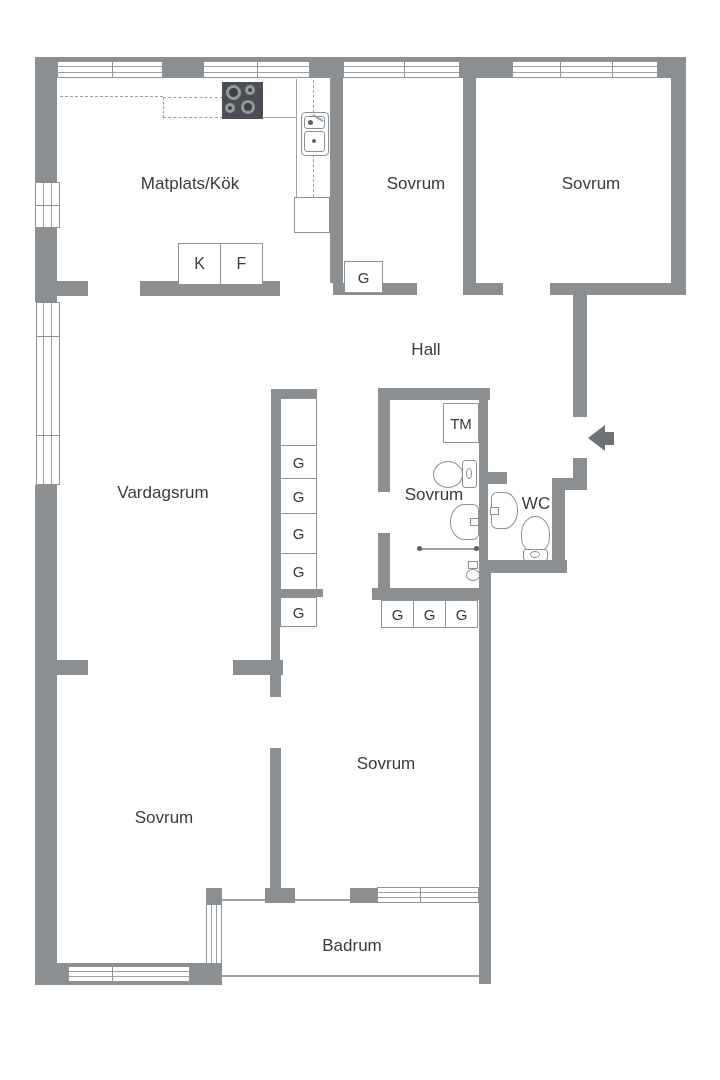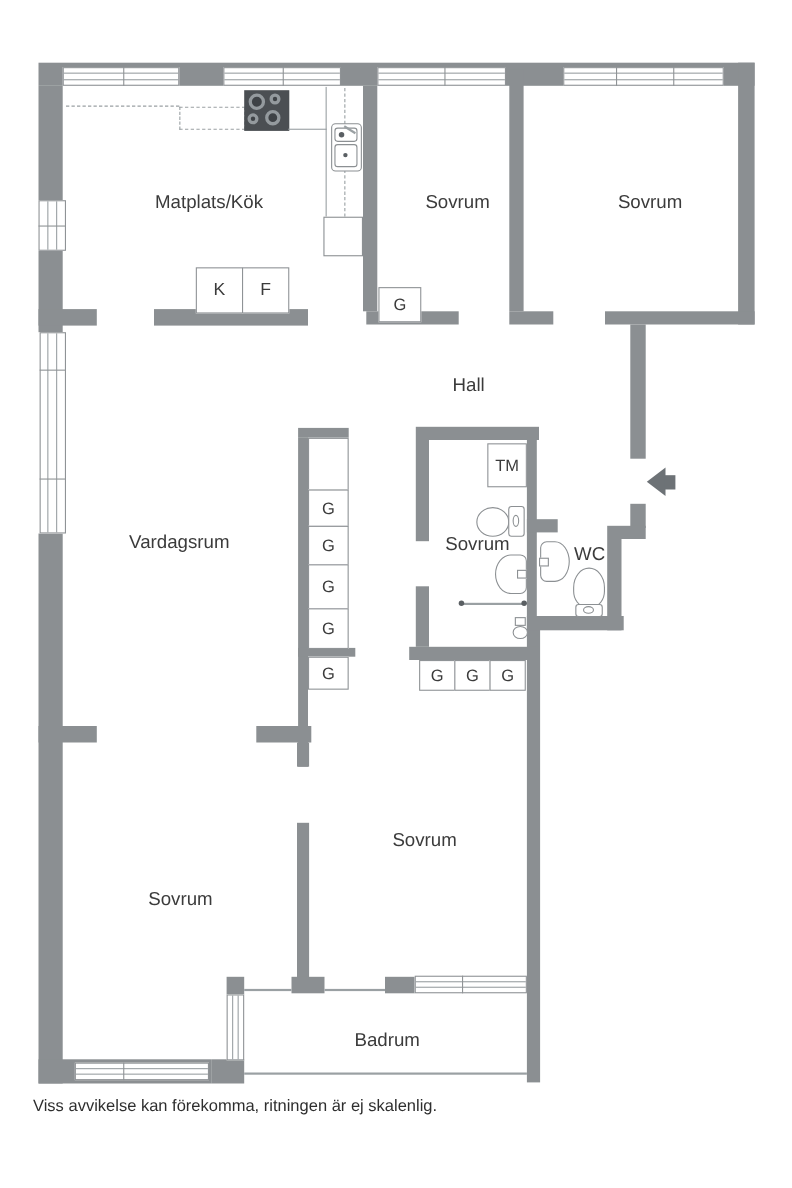--- a/index.html
+++ b/index.html
@@ -194,14 +194,13 @@
   <div class="lbl" style="left:416px;top:184px">Sovrum</div>
   <div class="lbl" style="left:591px;top:184px">Sovrum</div>
   <div class="lbl" style="left:426px;top:350px">Hall</div>
   <div class="lbl" style="left:163px;top:493px">Vardagsrum</div>
   <div class="lbl" style="left:434px;top:495px">Sovrum</div>
   <div class="lbl" style="left:536px;top:504px">WC</div>
   <div class="lbl" style="left:386px;top:764px">Sovrum</div>
   <div class="lbl" style="left:164px;top:818px">Sovrum</div>
   <div class="lbl" style="left:352px;top:946px">Badrum</div>
 
-  <div id="footer">Viss avvikelse kan förekomma, ritningen är ej skalenlig.</div>
 </div>
 
 </body></html>

